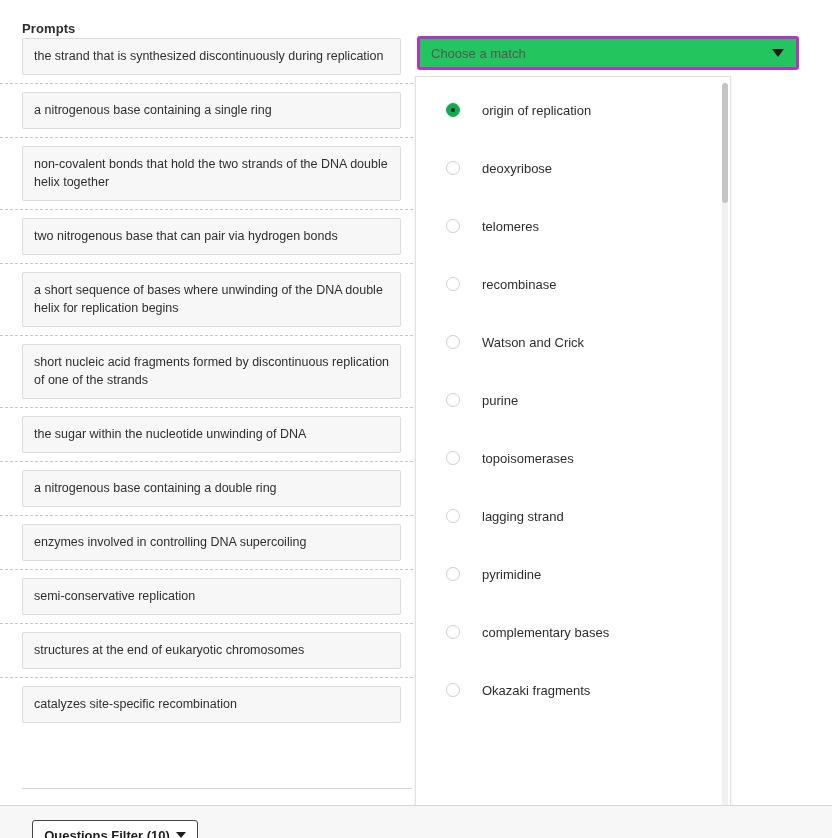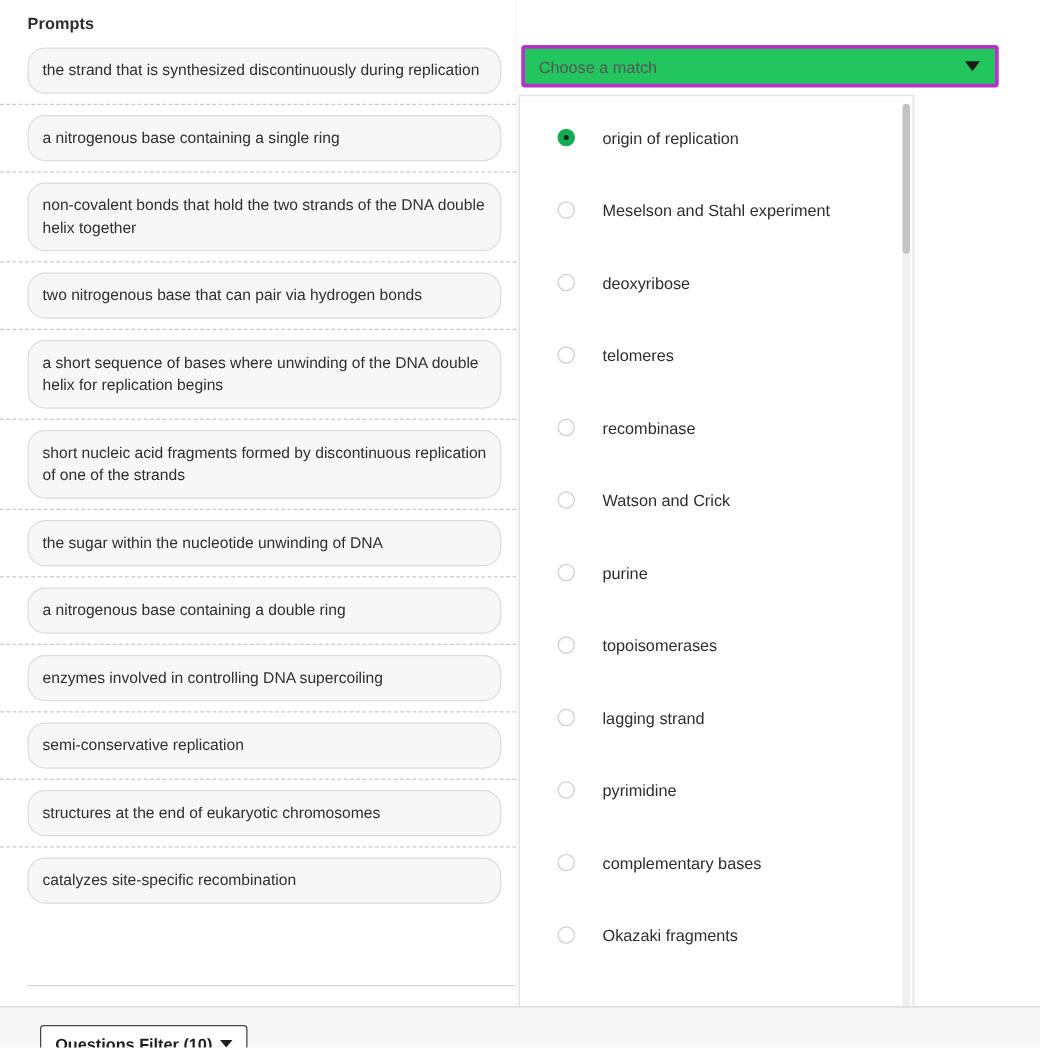--- a/index.html
+++ b/index.html
@@ -28,21 +28,21 @@
 
   
   .col-head {
     position: absolute;
     font-size: 13px;
     font-weight: bold;
     color: #2d2d2d;
     letter-spacing: .1px;
     white-space: nowrap;
   }
-  .col-head.left  { left: 22px;  top: 11px; }
+  .col-head.left  { left: 22px;  top: 21px; }
   .col-head.right { left: 418px; top: 11px; }
 
   
   #prompts {
     position: absolute;
     left: 0; top: 30px;
     width: 413px;
     height: 760px;
   }
   .prompt-row {
@@ -50,21 +50,21 @@
     border-bottom: 1px dashed #c9c9c9;
     padding: 8px 0 8px 0;
   }
   .prompt-row:last-child { border-bottom: none; }
   .prompt-box {
     margin-left: 22px;
     margin-right: 12px;
     min-height: 33px;
     background: #f7f7f7;
     border: 1px solid #dcdcdc;
-    border-radius: 14px;
+    border-radius: 2px;
     padding: 8px 10px 9px 11px;
     font-size: 12.5px;
     line-height: 18px;
     color: #2f2f2f;
   }
 
   
   .prompt-tail {
     position: absolute;
     left: 22px;
@@ -270,24 +270,20 @@
     </div>
 
     <div class="dropdown">
       <div class="dd-list" id="dd-list">
           <div class="dd-option selected">
             <span class="radio"></span>
             <span class="dd-text">origin of replication</span>
           </div>
           <div class="dd-option">
             <span class="radio"></span>
-            <span class="dd-text">Meselson and Stahl experiment</span>
-          </div>
-          <div class="dd-option">
-            <span class="radio"></span>
             <span class="dd-text">deoxyribose</span>
           </div>
           <div class="dd-option">
             <span class="radio"></span>
             <span class="dd-text">telomeres</span>
           </div>
           <div class="dd-option">
             <span class="radio"></span>
             <span class="dd-text">recombinase</span>
           </div>

